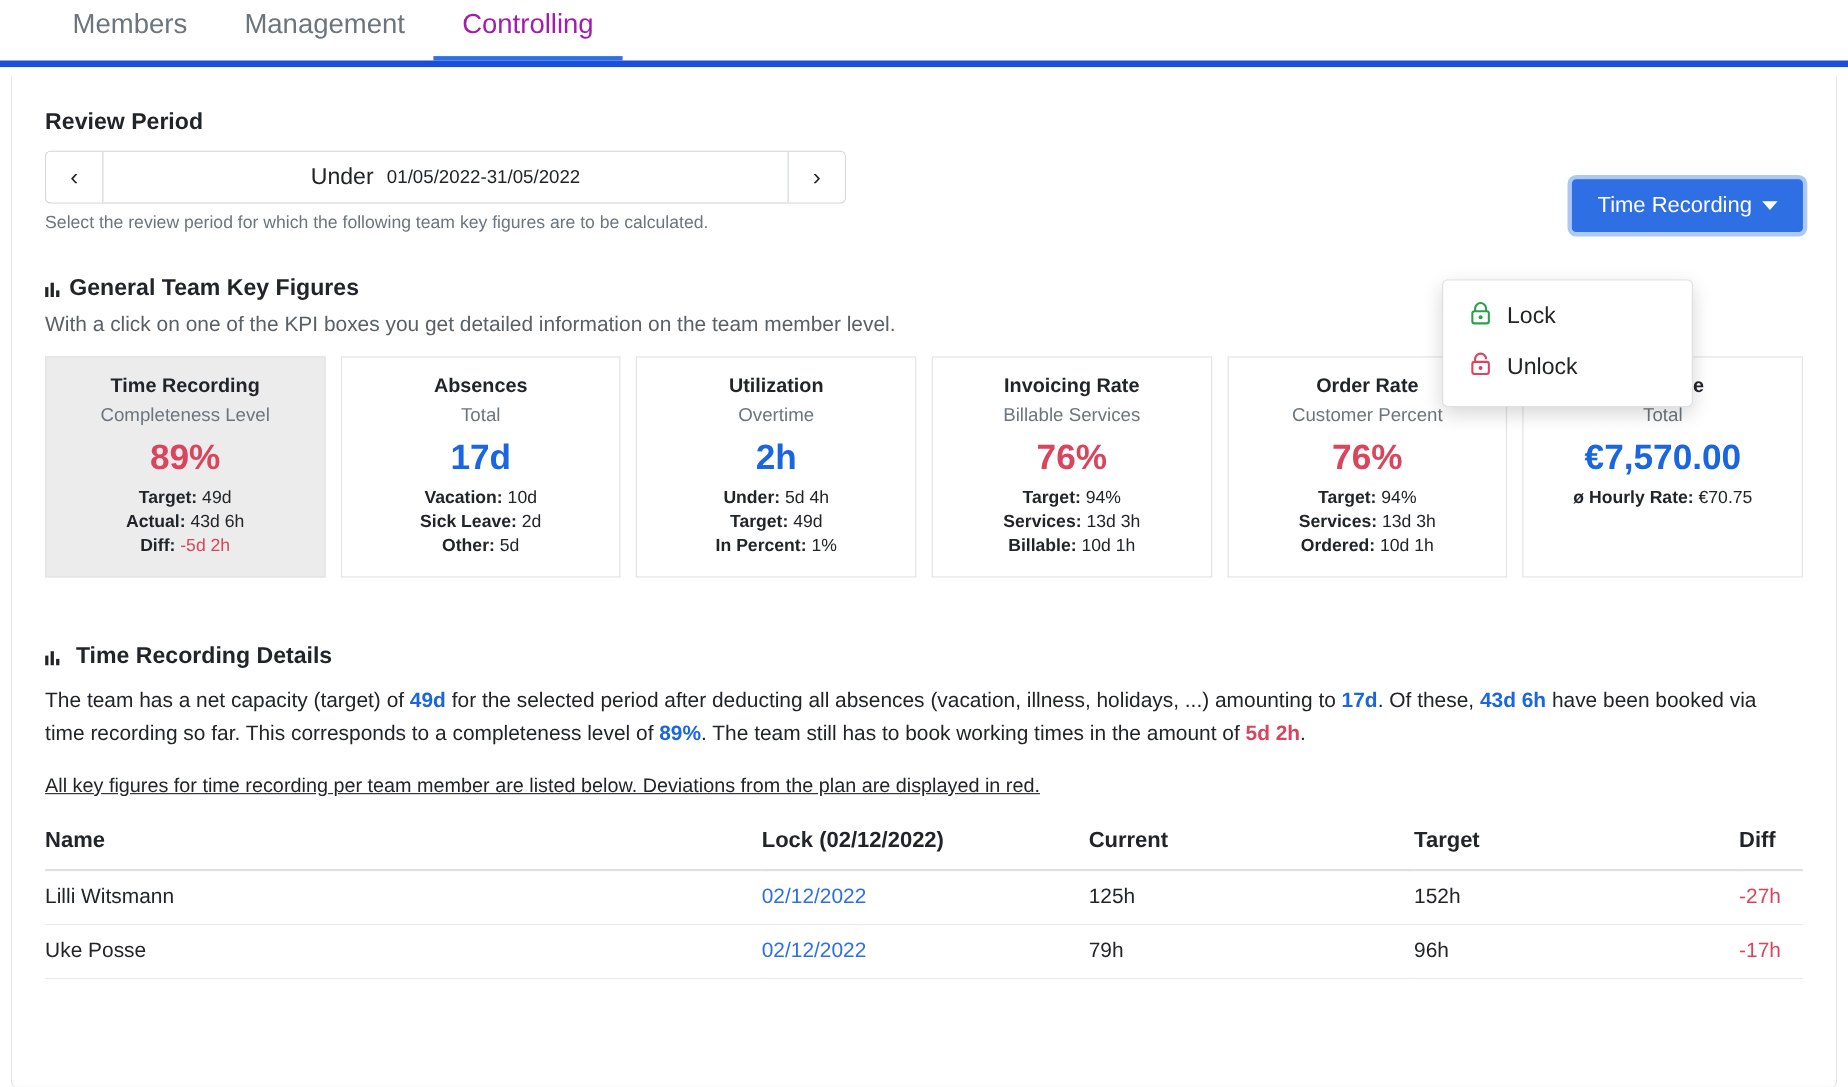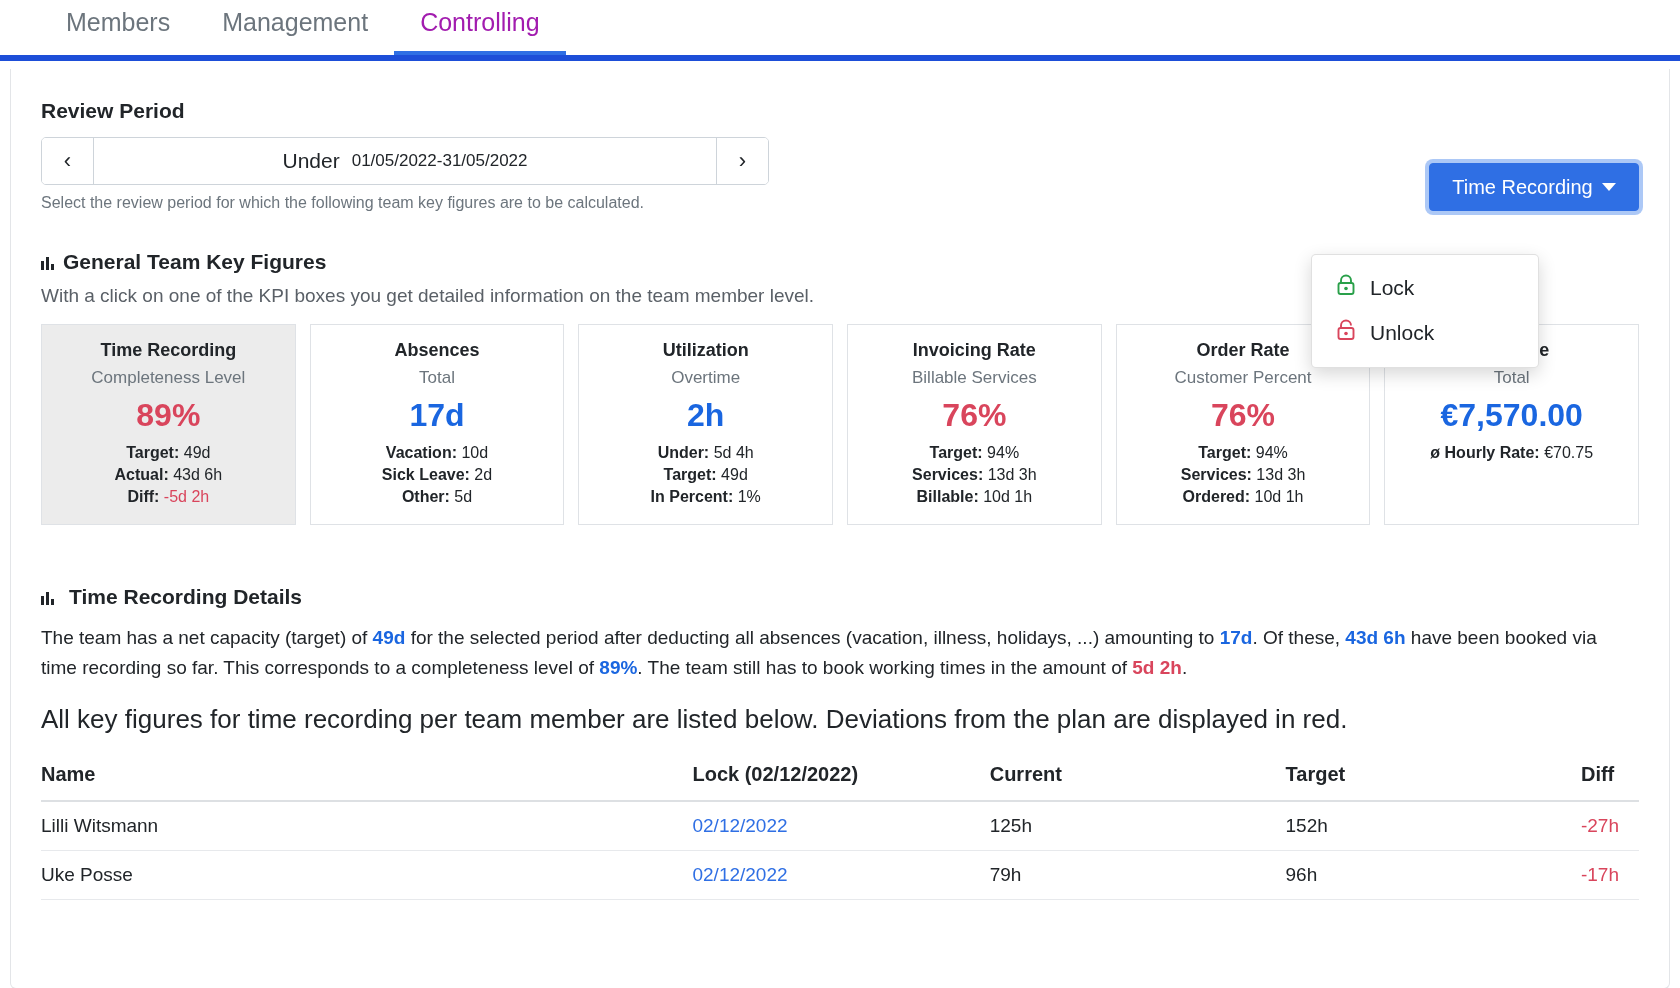--- a/index.html
+++ b/index.html
@@ -190,21 +190,21 @@
     margin-top: 60px;
   }
   .details-head h3 { font-size: 21px; font-weight: bold; }
   .details-p {
     margin-top: 14px;
     font-size: 19px;
     line-height: 1.55;
     color: #212529;
     max-width: 1560px;
   }
-  .details-p2 { margin-top: 22px; font-size: 26px; color:#212529; }
+  .details-p2 { margin-top: 22px; font-size: 18px; color:#212529;text-decoration:underline; }
   .b-blue { color:#1a66e0; font-weight: bold; }
   .b-red  { color:#d9455c; font-weight: bold; }
 
   
   table.tbl {
     width: 100%;
     margin-top: 22px;
     border-collapse: collapse;
   }
   table.tbl th {

